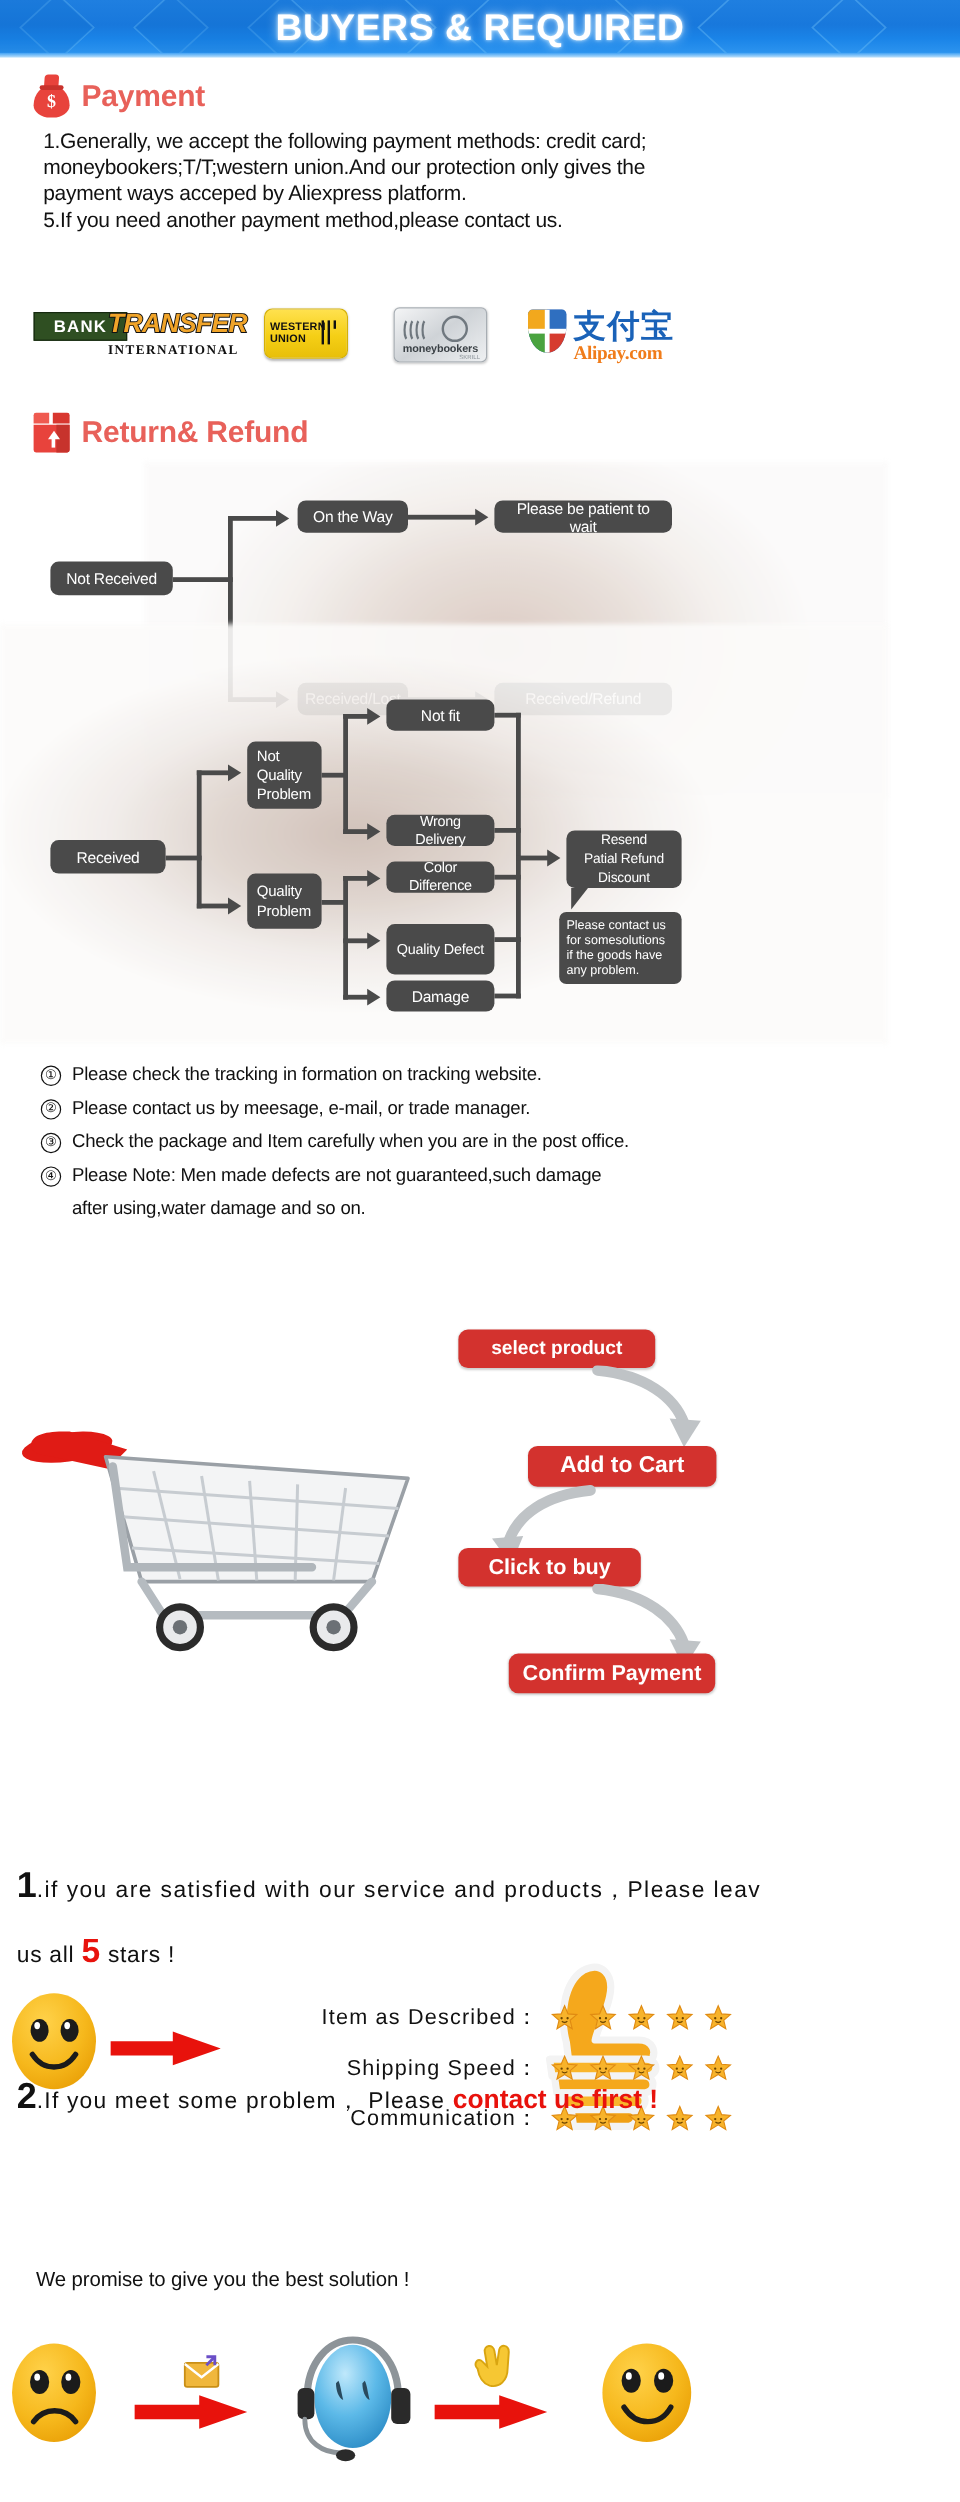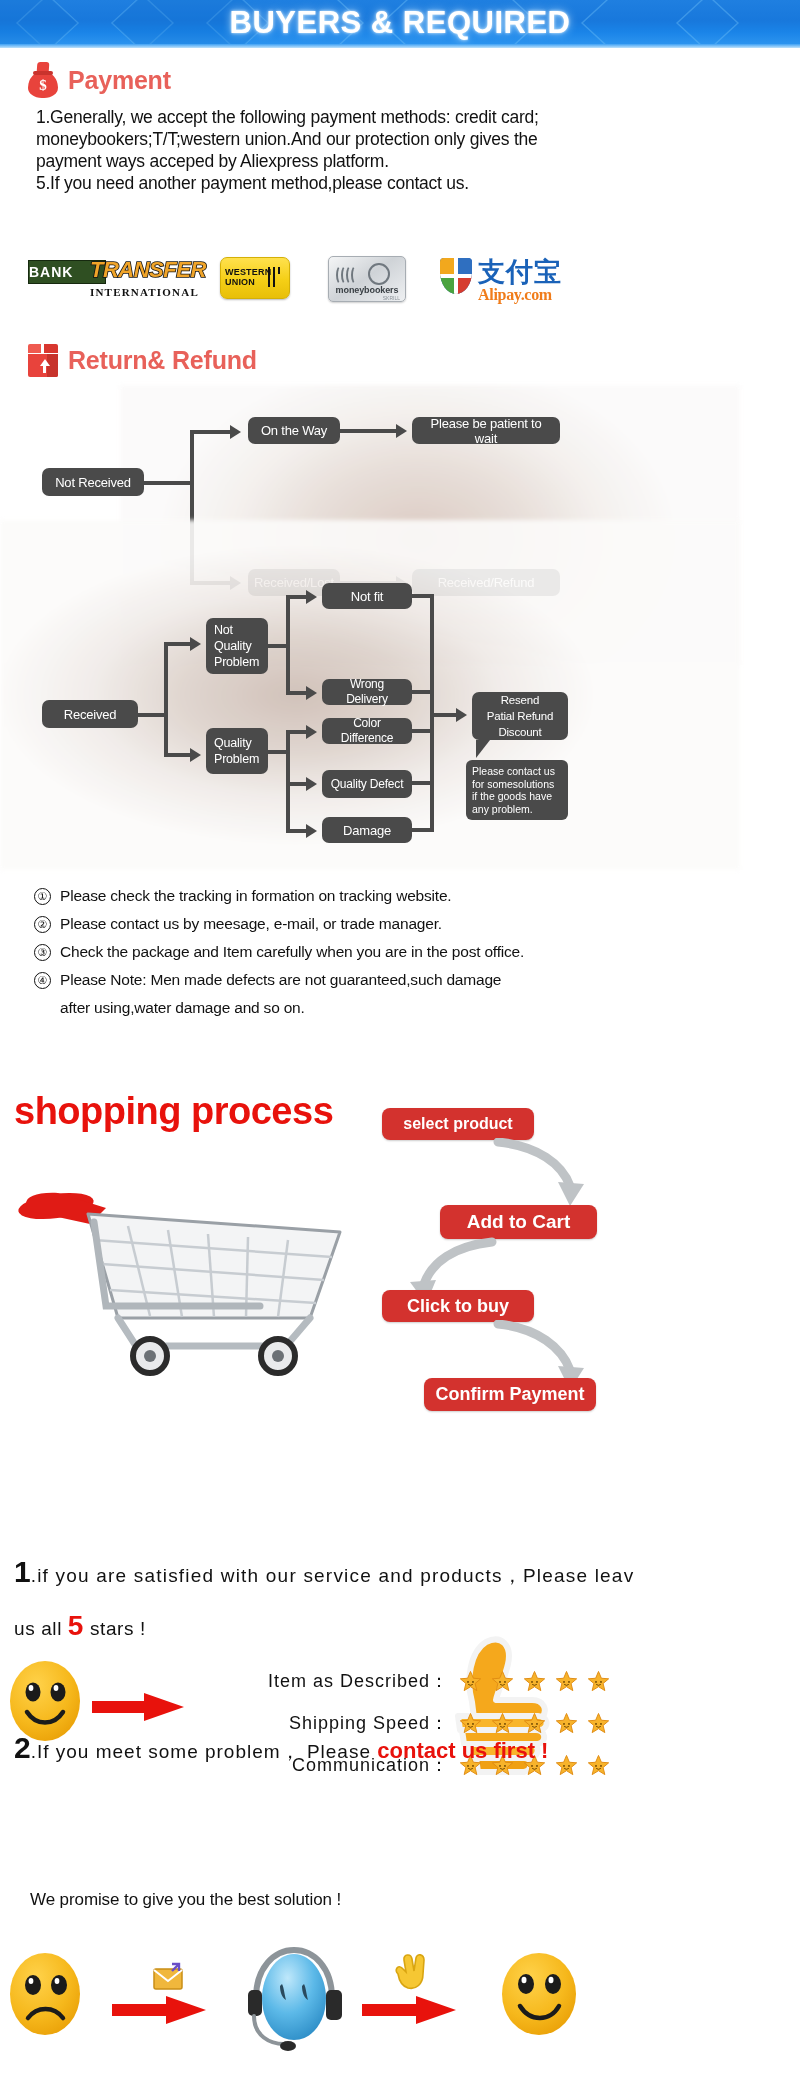--- a/index.html
+++ b/index.html
@@ -74,21 +74,21 @@
   
   .logos { position:absolute; left:28px; top:256px; width:560px; height:50px; }
   .logo { position:absolute; top:0; }
 
   .bt-wrap { left:0; width:165px; height:50px; }
   .bt-bank {
     position:absolute; left:0; top:4px; width:78px; height:24px;
     background:#2f4f22; border:1px solid #16290f;
   }
   .bt-bank span {
-    display:block; color:#fff; font-size:14px; font-weight:bold;
+    display:block; text-align:center; color:#fff; font-size:14px; font-weight:bold;
     line-height:22px; letter-spacing:1px; font-family:"Liberation Sans", sans-serif;
   }
   .bt-transfer {
     position:absolute; left:62px; top:1px; color:#f0a429; font-size:22px;
     font-weight:bold; font-style:italic; letter-spacing:-.5px;
     -webkit-text-stroke: 1.6px #111; paint-order: stroke fill;
     font-family:"Liberation Sans", sans-serif;
   }
   .bt-intl {
     position:absolute; left:62px; top:30px; color:#111; font-size:11px;
@@ -408,21 +408,21 @@
     <div class="conn" style="left:286px; top:130px; width:22px; height:4px;"></div>
     <div class="arrowhead" style="left:306px; top:125px;"></div>
     <div class="conn" style="left:286px; top:182px; width:22px; height:4px;"></div>
     <div class="arrowhead" style="left:306px; top:177px;"></div>
     <div class="conn" style="left:286px; top:229px; width:22px; height:4px;"></div>
     <div class="arrowhead" style="left:306px; top:224px;"></div>
 
     <div class="node" style="left:322px; top:-17px; width:90px; height:26px;">Not fit</div>
     <div class="node" style="left:322px; top:79px; width:90px; height:26px; font-size:12px;">Wrong Delivery</div>
     <div class="node" style="left:322px; top:118px; width:90px; height:26px; font-size:12px;">Color Difference</div>
-    <div class="node" style="left:322px; top:170px; width:90px; height:28px; font-size:12px;">Quality Defect</div>
+    <div class="node" style="left:322px; top:170px; width:90px; height:42px; font-size:12px;">Quality Defect</div>
     <div class="node" style="left:322px; top:217px; width:90px; height:26px;">Damage</div>
 
     <div class="conn" style="left:412px; top:-6px; width:22px; height:4px;"></div>
     <div class="conn" style="left:430px; top:-6px; width:4px; height:238px;"></div>
     <div class="conn" style="left:412px; top:90px; width:22px; height:4px;"></div>
     <div class="conn" style="left:412px; top:129px; width:22px; height:4px;"></div>
     <div class="conn" style="left:412px; top:181px; width:22px; height:4px;"></div>
     <div class="conn" style="left:412px; top:228px; width:22px; height:4px;"></div>
     <div class="conn" style="left:430px; top:113px; width:30px; height:4px;"></div>
     <div class="arrowhead" style="left:456px; top:108px;"></div>
@@ -451,21 +451,20 @@
       <div class="note-num">③</div>
       <div class="note-text">Check the package and Item carefully when you are in the post office.</div>
     </div>
     <div class="note-row">
       <div class="note-num">④</div>
       <div class="note-text">Please Note: Men made defects  are not guaranteed,such damage</div>
     </div>
     <div class="note-cont">after using,water damage and so on.</div>
   </div>
 
-  <div class="shop-title">shopping process</div>
 
   <svg class="cart" viewBox="0 0 340 220">
     <ellipse cx="46" cy="46" rx="38" ry="12" fill="#e01b15" transform="rotate(-8 46 46)"></ellipse>
     <path d="M16 44 C 16 36, 28 32, 48 33 L 96 48 L 80 64 L 34 54 C 20 52, 16 50, 16 44 Z" fill="#e01b15"></path>
     <path d="M78 54 L 330 72 L 300 158 L 108 158 Z" fill="#f3f4f5" stroke="#9aa0a6" stroke-width="3" stroke-linejoin="round"></path>
     <g stroke="#c7ccd1" stroke-width="2.5" fill="none">
       <path d="M118 66 L 140 156"></path>
         <path d="M158 70 L 172 157"></path>
         <path d="M198 74 L 204 157"></path>
       <path d="M238 77 L 236 157"></path>
@@ -475,21 +474,21 @@
         <path d="M100 130 L 306 143"></path>
     </g>
     <path d="M84 62 L 96 146 L 250 146" fill="none" stroke="#b0b6bb" stroke-width="7" stroke-linecap="round"></path>
     <path d="M108 158 L 126 186 L 276 186 L 300 158" fill="none" stroke="#b5bbc0" stroke-width="7" stroke-linecap="round"></path>
     <circle cx="140" cy="196" r="17" fill="#e9eaec" stroke="#2b2b2b" stroke-width="6"></circle>
     <circle cx="140" cy="196" r="6" fill="#6b7075"></circle>
     <circle cx="268" cy="196" r="17" fill="#e9eaec" stroke="#2b2b2b" stroke-width="6"></circle>
     <circle cx="268" cy="196" r="6" fill="#6b7075"></circle>
   </svg>
 
-  <div class="pill" style="left:382px; top:1108px; width:152px; height:32px; font-size:16px;">select product</div>
+  <div class="pill" style="left:382px; top:1108px; width:164px; height:32px; font-size:16px;">select product</div>
 
   <svg class="curve" style="left:490px; top:1138px; width:110px; height:72px;" viewBox="0 0 110 72">
     <path d="M8 4 C 48 8, 72 26, 80 48" fill="none" stroke="#bfc3c6" stroke-width="9" stroke-linecap="round"></path>
     <path d="M68 44 L 94 46 L 80 68 Z" fill="#bfc3c6"></path>
   </svg>
 
   <div class="pill" style="left:440px; top:1205px; width:157px; height:34px; font-size:19px;">Add to Cart</div>
 
   <svg class="curve" style="left:392px; top:1236px; width:110px; height:70px;" viewBox="0 0 110 70">
     <path d="M100 6 C 62 10, 40 26, 32 48" fill="none" stroke="#bfc3c6" stroke-width="9" stroke-linecap="round"></path>

